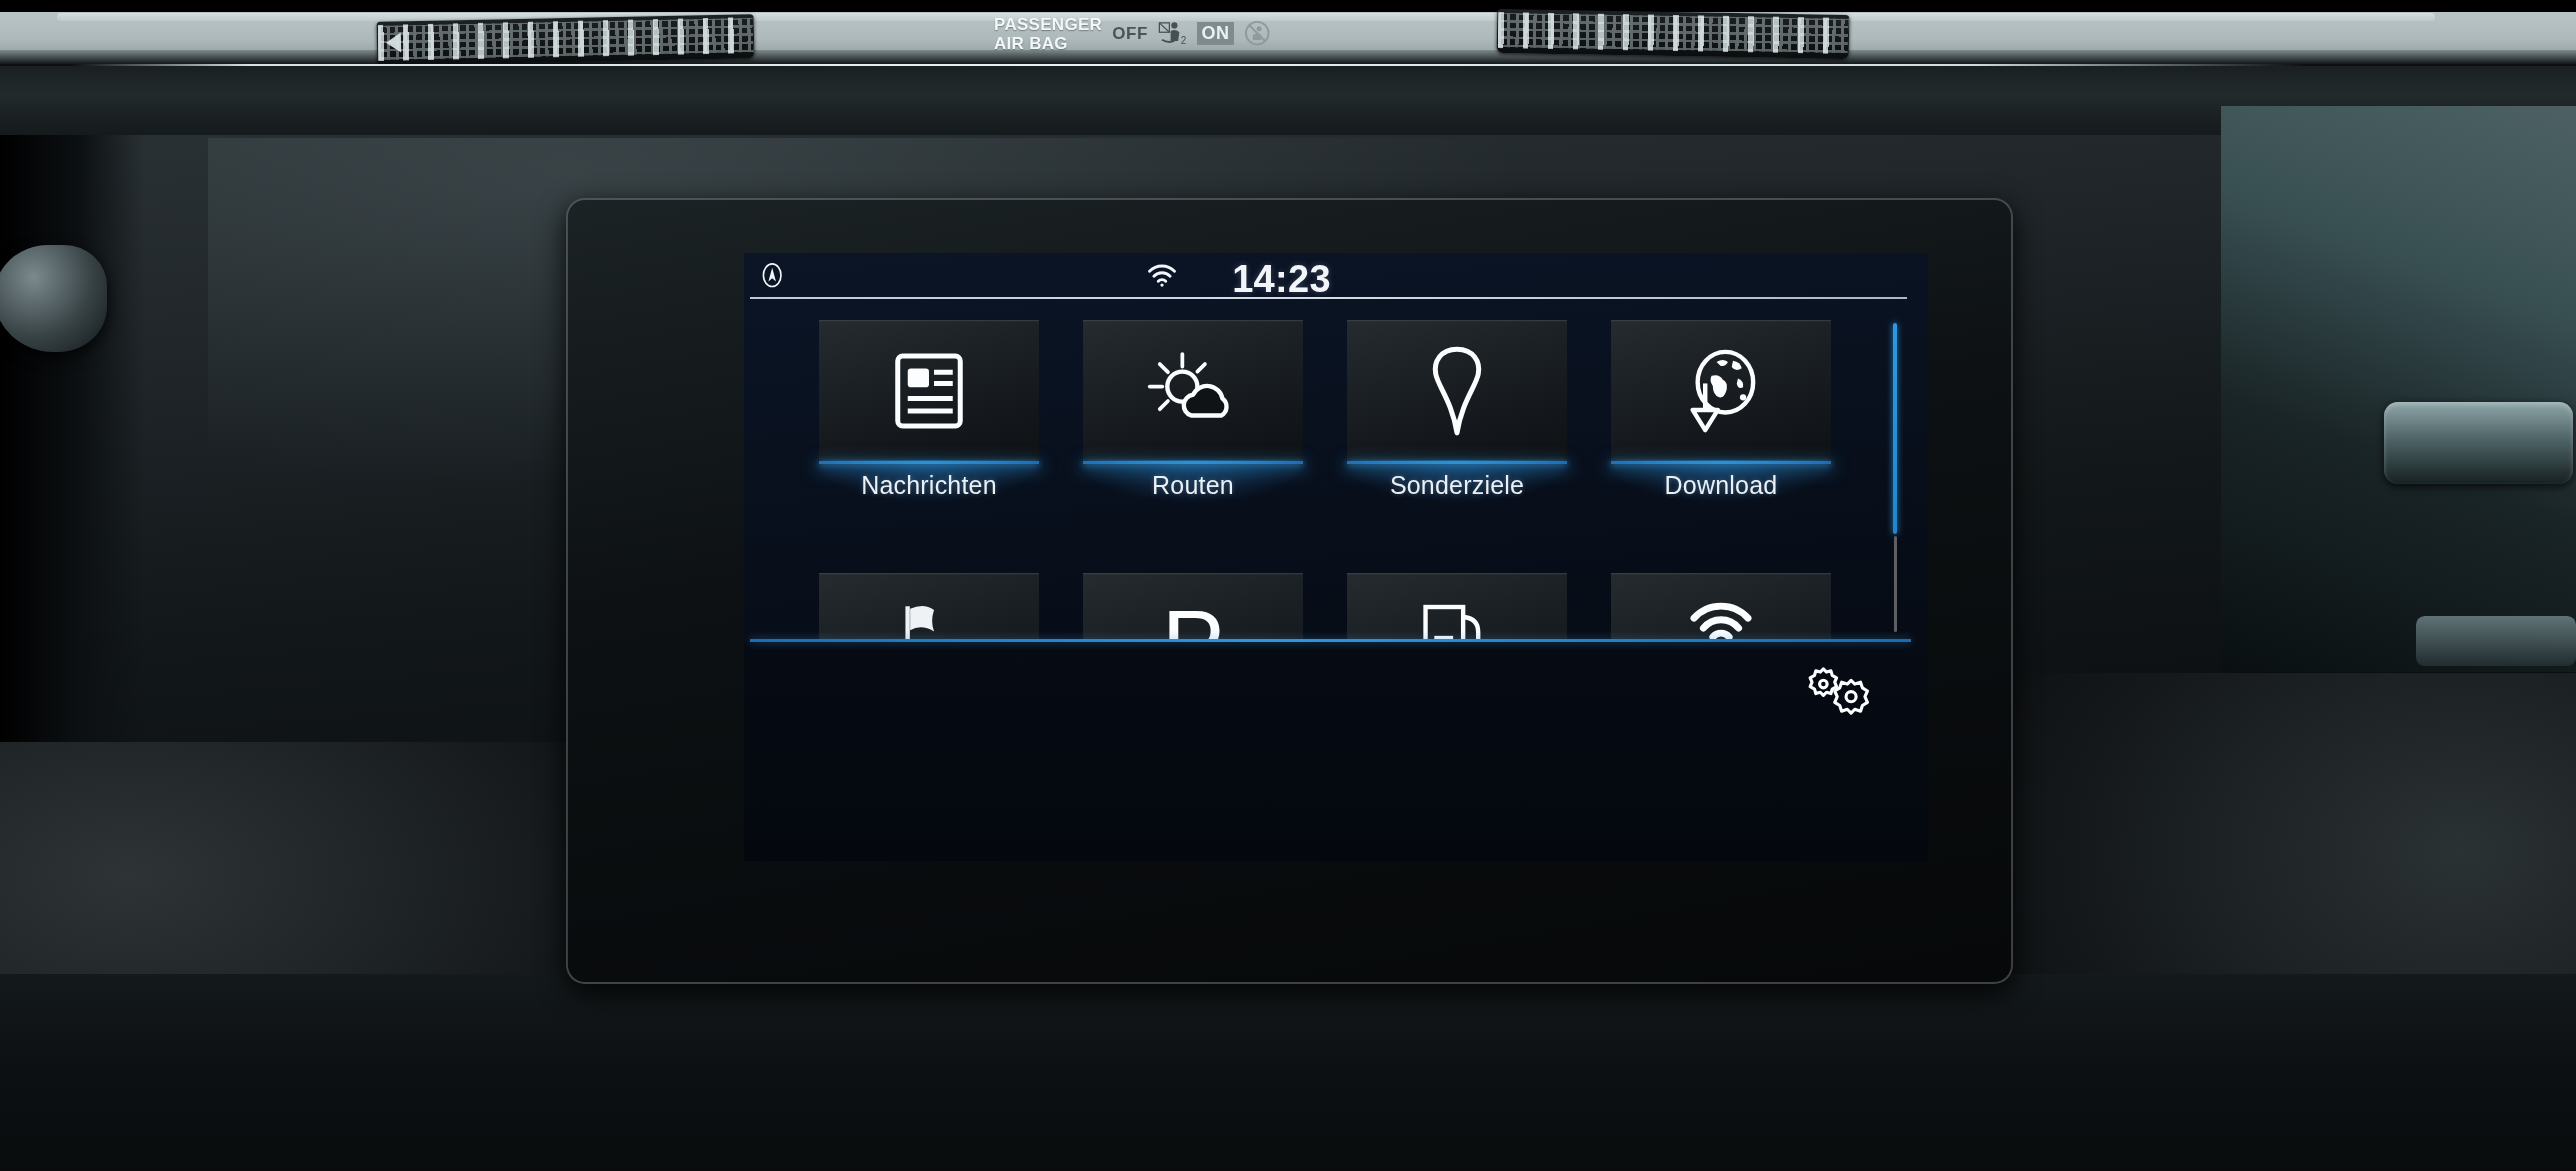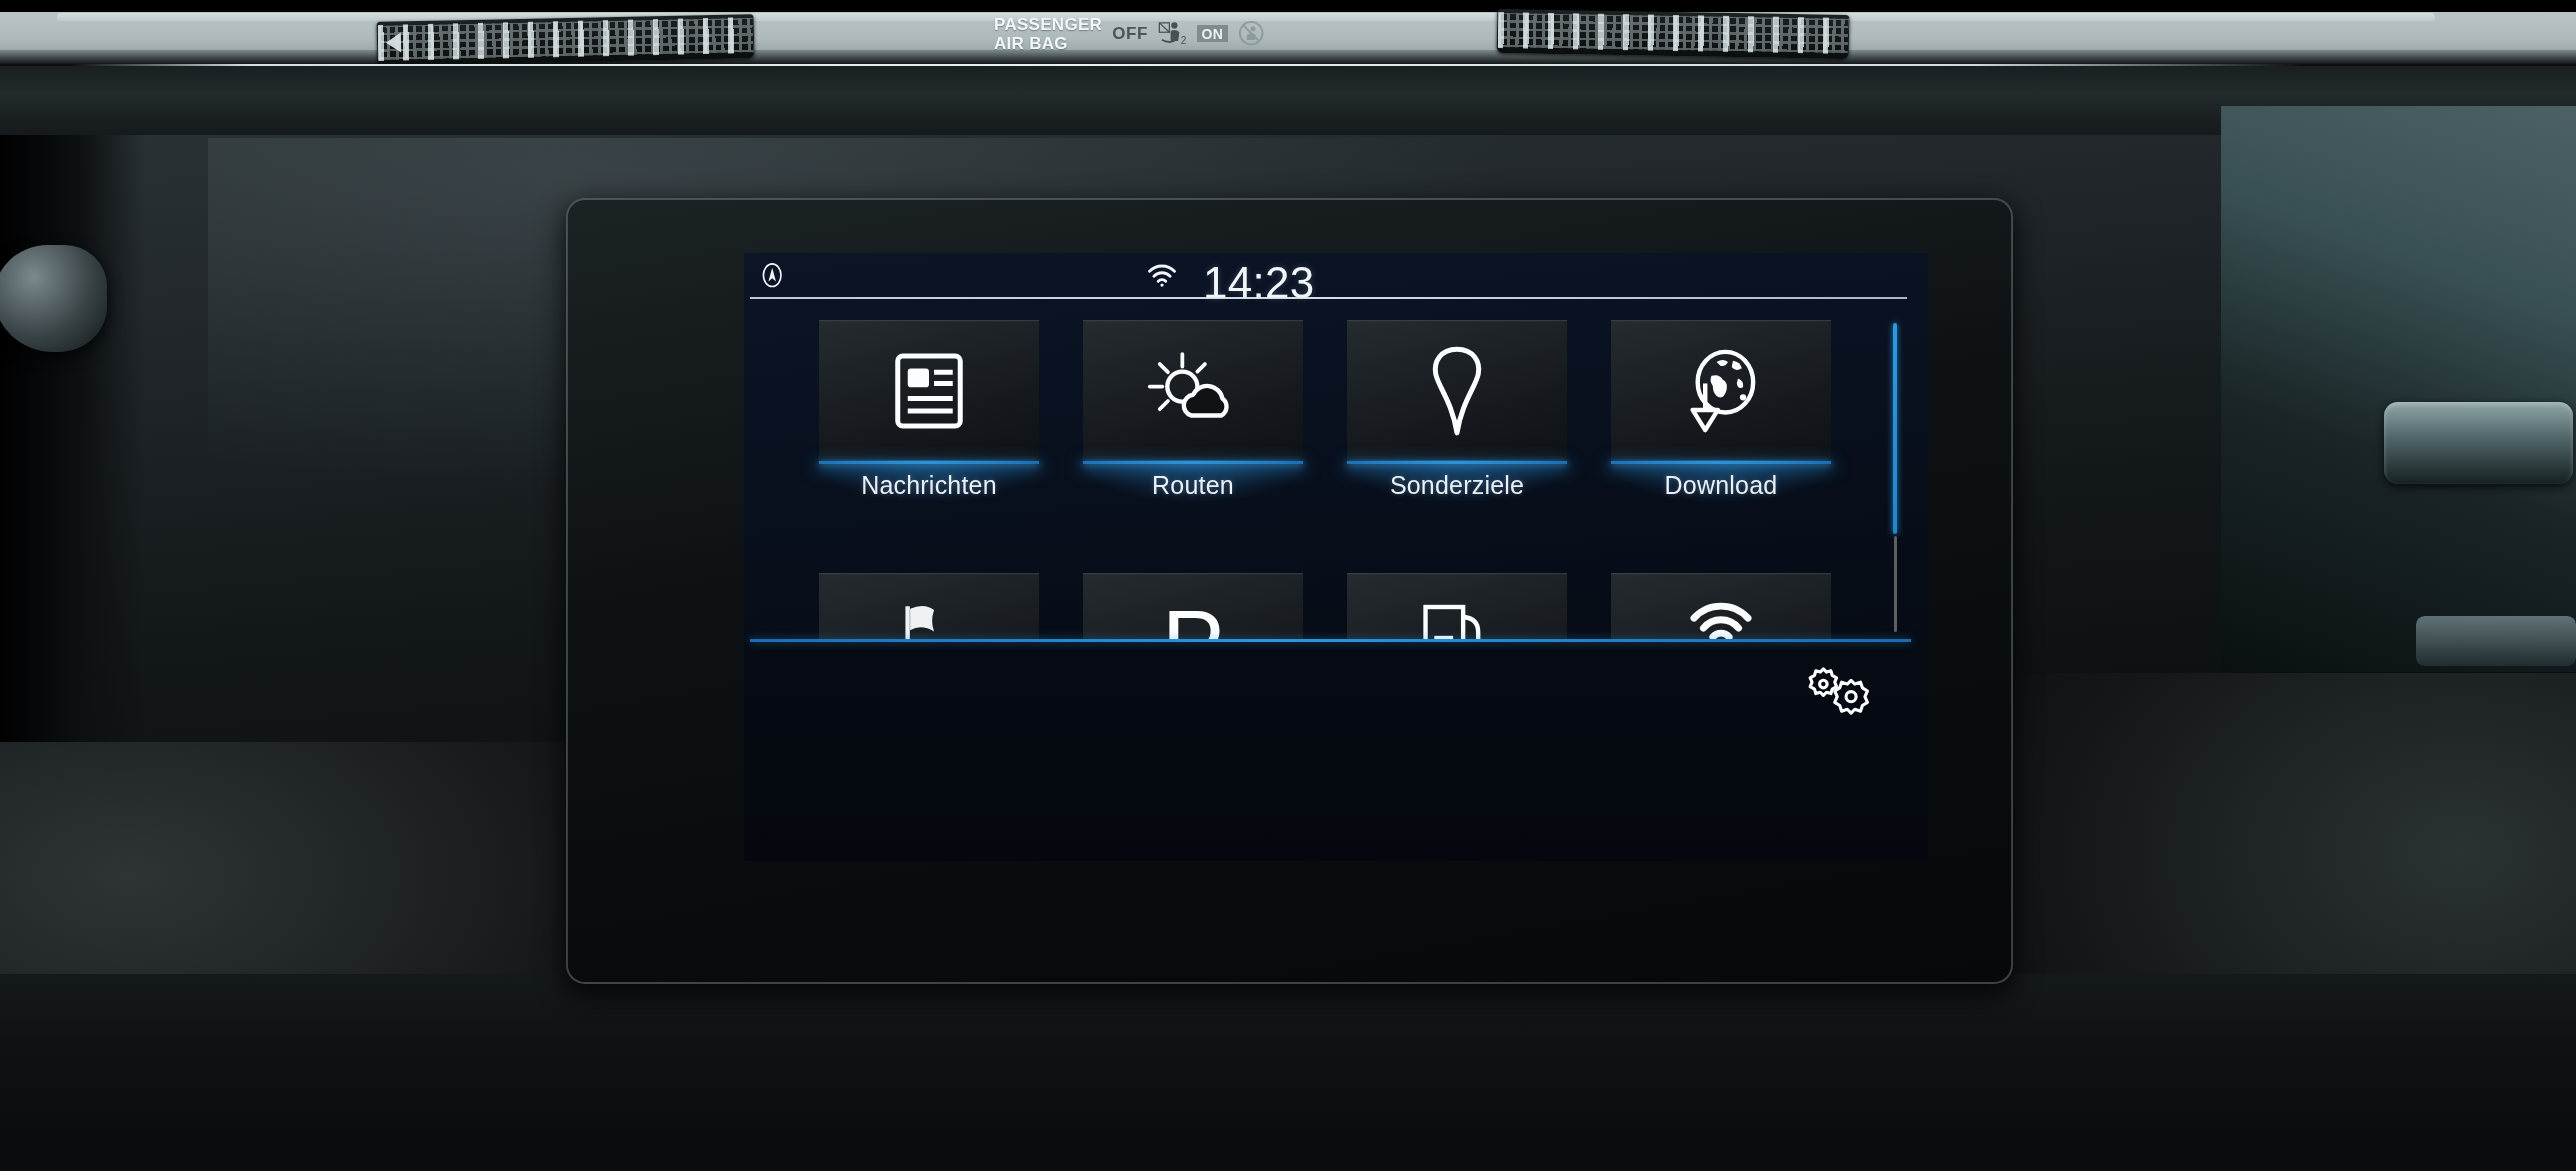--- a/index.html
+++ b/index.html
@@ -48,21 +48,21 @@
   .vent-arrow { position:absolute; left:8.8px; top:11.3px; width:0;height:0;
     border-top:10px solid transparent; border-bottom:10px solid transparent; border-right:15px solid #dde7e8; opacity:.92; }
   #vent-left { left:377px; top:6.3px; width:377px; transform:rotate(-1.2deg); }
   #vent-right { left:1497px; top:0px; width:352px; transform:rotate(1deg); }
 
   
   .airbag { position:absolute; left:994px; top:2.5px; display:flex; align-items:center; gap:10px; }
   .airbag-txt { color:#f2f7f8; font-weight:bold; font-size:17px; line-height:19px; letter-spacing:0.3px;
                 text-shadow:0 0.6px 1.3px rgba(0,0,0,.35); }
   .airbag-off { color:#4a5557; font-weight:bold; font-size:17px; letter-spacing:0.6px; }
-  .airbag-on { color:#e9f2f3; font-weight:bold; font-size:14px; letter-spacing:0.6px;
+  .airbag-on { color:#e9f2f3; font-weight:bold; font-size:18px; letter-spacing:0.6px;
                background:#7e8c8e; padding:0.6px 4.4px; border-radius:0; }
 
   
   .console {
     position:absolute; left:69px; top:123px; width:2164px; height:1048px;
     background:linear-gradient(175deg,#2a3134 0%,#20262a 18%,#121719 42%,#0a0d0f 70%,#07090a 100%);
   }
   .console-sheen {
     position:absolute; left:208px; top:126px; width:1447px; height:390px;
     background:radial-gradient(ellipse at 25% 10%, rgba(150,175,180,.17), rgba(0,0,0,0) 62%);
@@ -126,22 +126,22 @@
   
   #ui {
     position:absolute; left:744px; top:241px; width:1184px; height:608px;
     background:linear-gradient(175deg,#0b1526 0%,#09111f 30%,#060b14 70%,#04080e 100%);
     overflow:hidden;
   }
   
   .statusbar { position:relative; height:45px; }
   .compass { position:absolute; left:15px; top:8.8px; width:26.4px; height:26.4px; }
   .wifi { position:absolute; left:403px; top:10px; width:30px; height:24px; }
-  .clock { position:absolute; left:459px; top:5px; width:157px; text-align:left;
-           color:#f3f6f8; font-size:44px; font-weight:400; letter-spacing:0.3px;
+  .clock { position:absolute; left:459px; top:5px; width:157px; text-align:center;
+           color:#f3f6f8; font-size:38px; font-weight:700; letter-spacing:0.3px;
            text-shadow:0 0 6.3px rgba(200,220,255,.25); }
   .sb-rule { position:absolute; left:6.3px; top:44px; width:1157px; height:1.9px;
              background:linear-gradient(90deg,#cfdae6 0%,#e6eef6 50%,#b9c6d4 100%); opacity:.92; }
 
   
   .grid { position:absolute; left:75px; top:67px; width:1032px; }
   .row { display:flex; gap:6px; }
   .cell { width:258px; }
   .tile-wrap { position:relative; width:258px; height:145px; }
   .tile {

